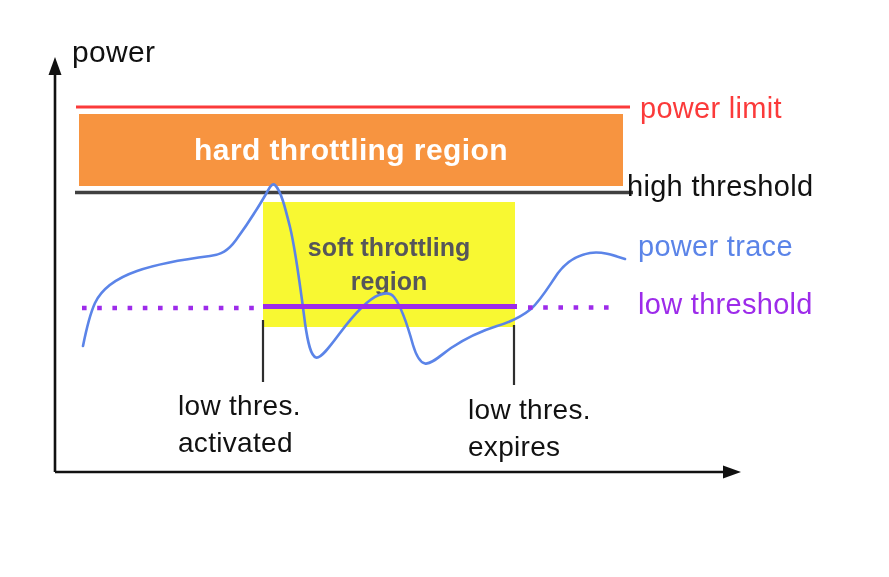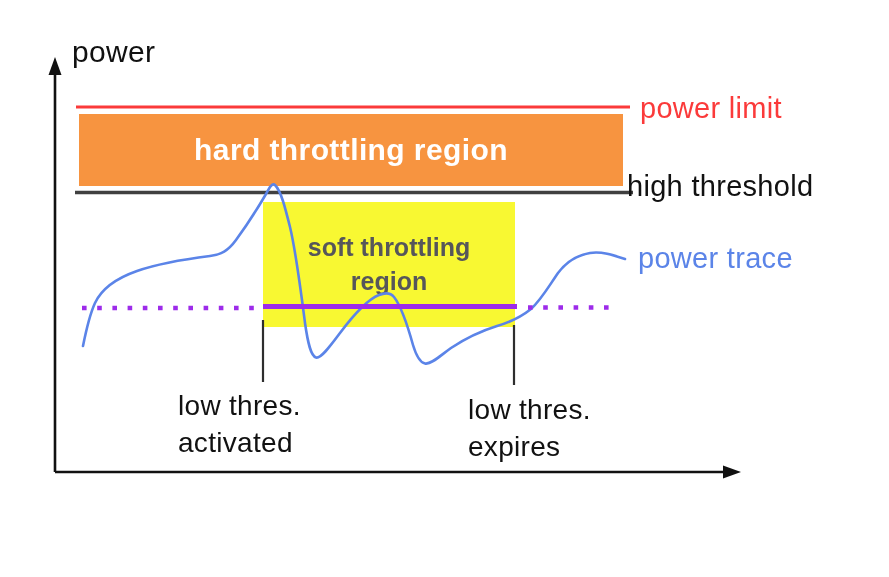--- a/index.html
+++ b/index.html
@@ -67,21 +67,21 @@
   .lbl {
     z-index: 3;
     font-size: 29px;
     line-height: 1.25;
     color: #111;
     letter-spacing: 0.3px;
     white-space: pre-line;
   }
   .lbl.axis-lbl    { font-size: 30px; }
   .lbl.red-lbl     { color: var(--power-limit, #fb3a3a); }
-  .lbl.blue-lbl    { color: var(--power-trace, #5b84e8); margin-top: 12px; }
+  .lbl.blue-lbl    { color: var(--power-trace, #5b84e8); }
   .lbl.purple-lbl  { color: var(--low-threshold, #9d2bea); }
 
   .lbl.power       { left: 72px;  top: 33px; }
   .lbl.time        { left: 657px; top: 490px; }
   .lbl.power-limit    { left: 640px; top: 90px; text-align: right; }
   .lbl.high-threshold { left: 610px; top: 168px; margin-left: 17px; }
   .lbl.power-trace    { left: 638px; top: 228px; }
   .lbl.low-threshold  { left: 638px; top: 286px; }
   .lbl.activated   { left: 178px; top: 388px; font-size: 28px; line-height: 1.32; }
   .lbl.expires     { left: 468px; top: 392px; font-size: 28px; line-height: 1.32; }
@@ -139,19 +139,20 @@
     <polygon class="axis-head" points="55,57 48.5,75 61.5,75"></polygon>
     <path class="axis-line" d="M 55 472 L 725 472"></path>
     <polygon class="axis-head" points="741,472 723,465.5 723,478.5"></polygon>
   </svg>
 
   <div class="lbl axis-lbl power">power</div>
 
   <div class="lbl red-lbl power-limit">power limit</div>
   <div class="lbl high-threshold">high threshold</div>
   <div class="lbl blue-lbl power-trace">power trace</div>
+  <div class="lbl purple-lbl low-threshold">low threshold</div>
 
   <div class="lbl activated">low thres.
 activated</div>
   <div class="lbl expires">low thres.
 expires</div>
 
 </div>
 
 </body></html>

